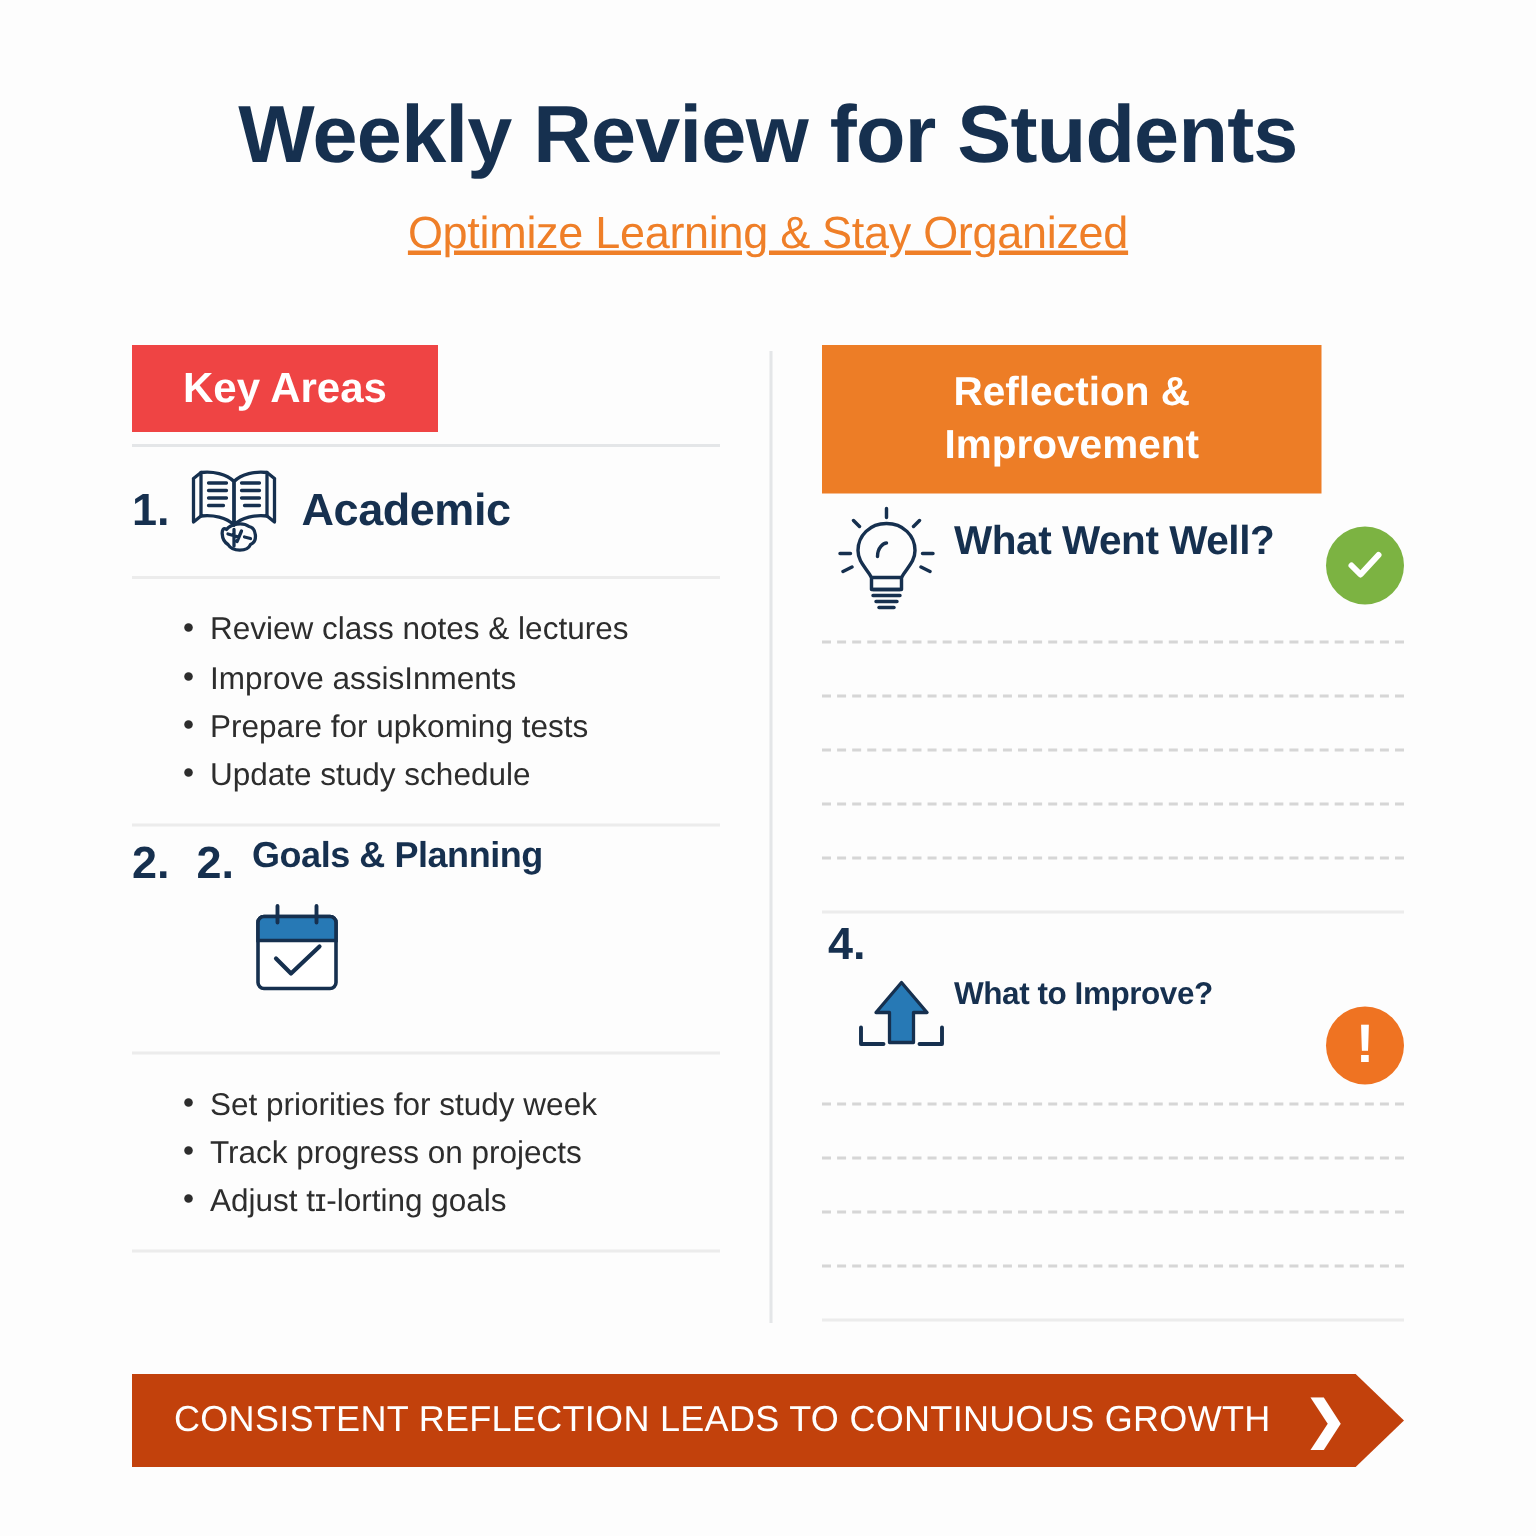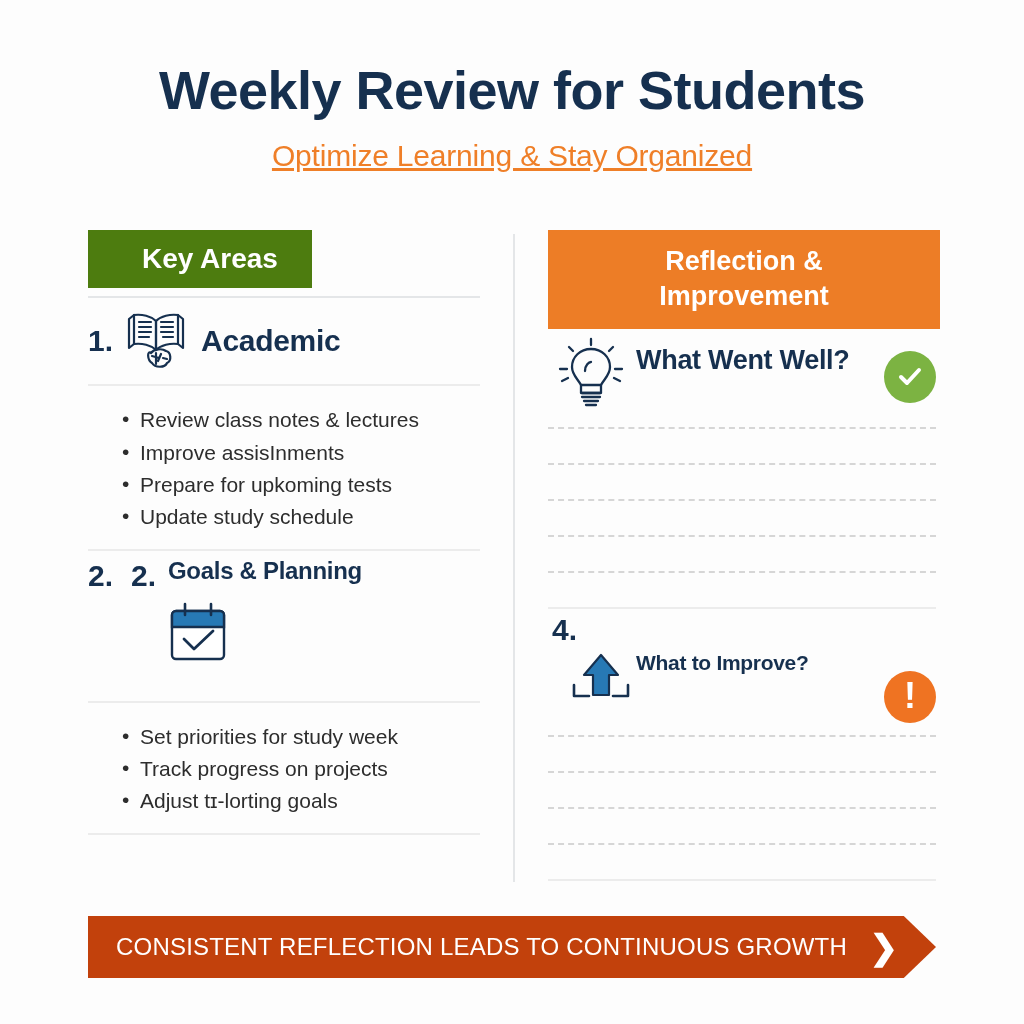--- a/index.html
+++ b/index.html
@@ -62,36 +62,36 @@
   .col-right {
     position: absolute;
     left: 548px;
     top: 0;
     width: 388px;
   }
 
   
   .hdr-blue {
     display: inline-block;
-    background: #4d7c0f;
+    background: #ef4444;
     color: #ffffff;
     font-size: 28px;
     font-weight: bold;
-    padding: 14px 34px 15px 54px;
+    padding: 14px 34px 15px 34px;
     line-height: 1.05;
   }
   .hdr-orange {
     background: #ed7d26;
     color: #ffffff;
     font-size: 27px;
     font-weight: bold;
     text-align: center;
     padding: 14px 10px 16px 10px;
     line-height: 1.28;
-    width: 392px;
+    width: 333px;
     box-sizing: border-box;
   }
   .hdr-rule {
     height: 2px;
     background: #e4e6e8;
     width: 392px;
     margin-top: 8px;
   }
 
   

